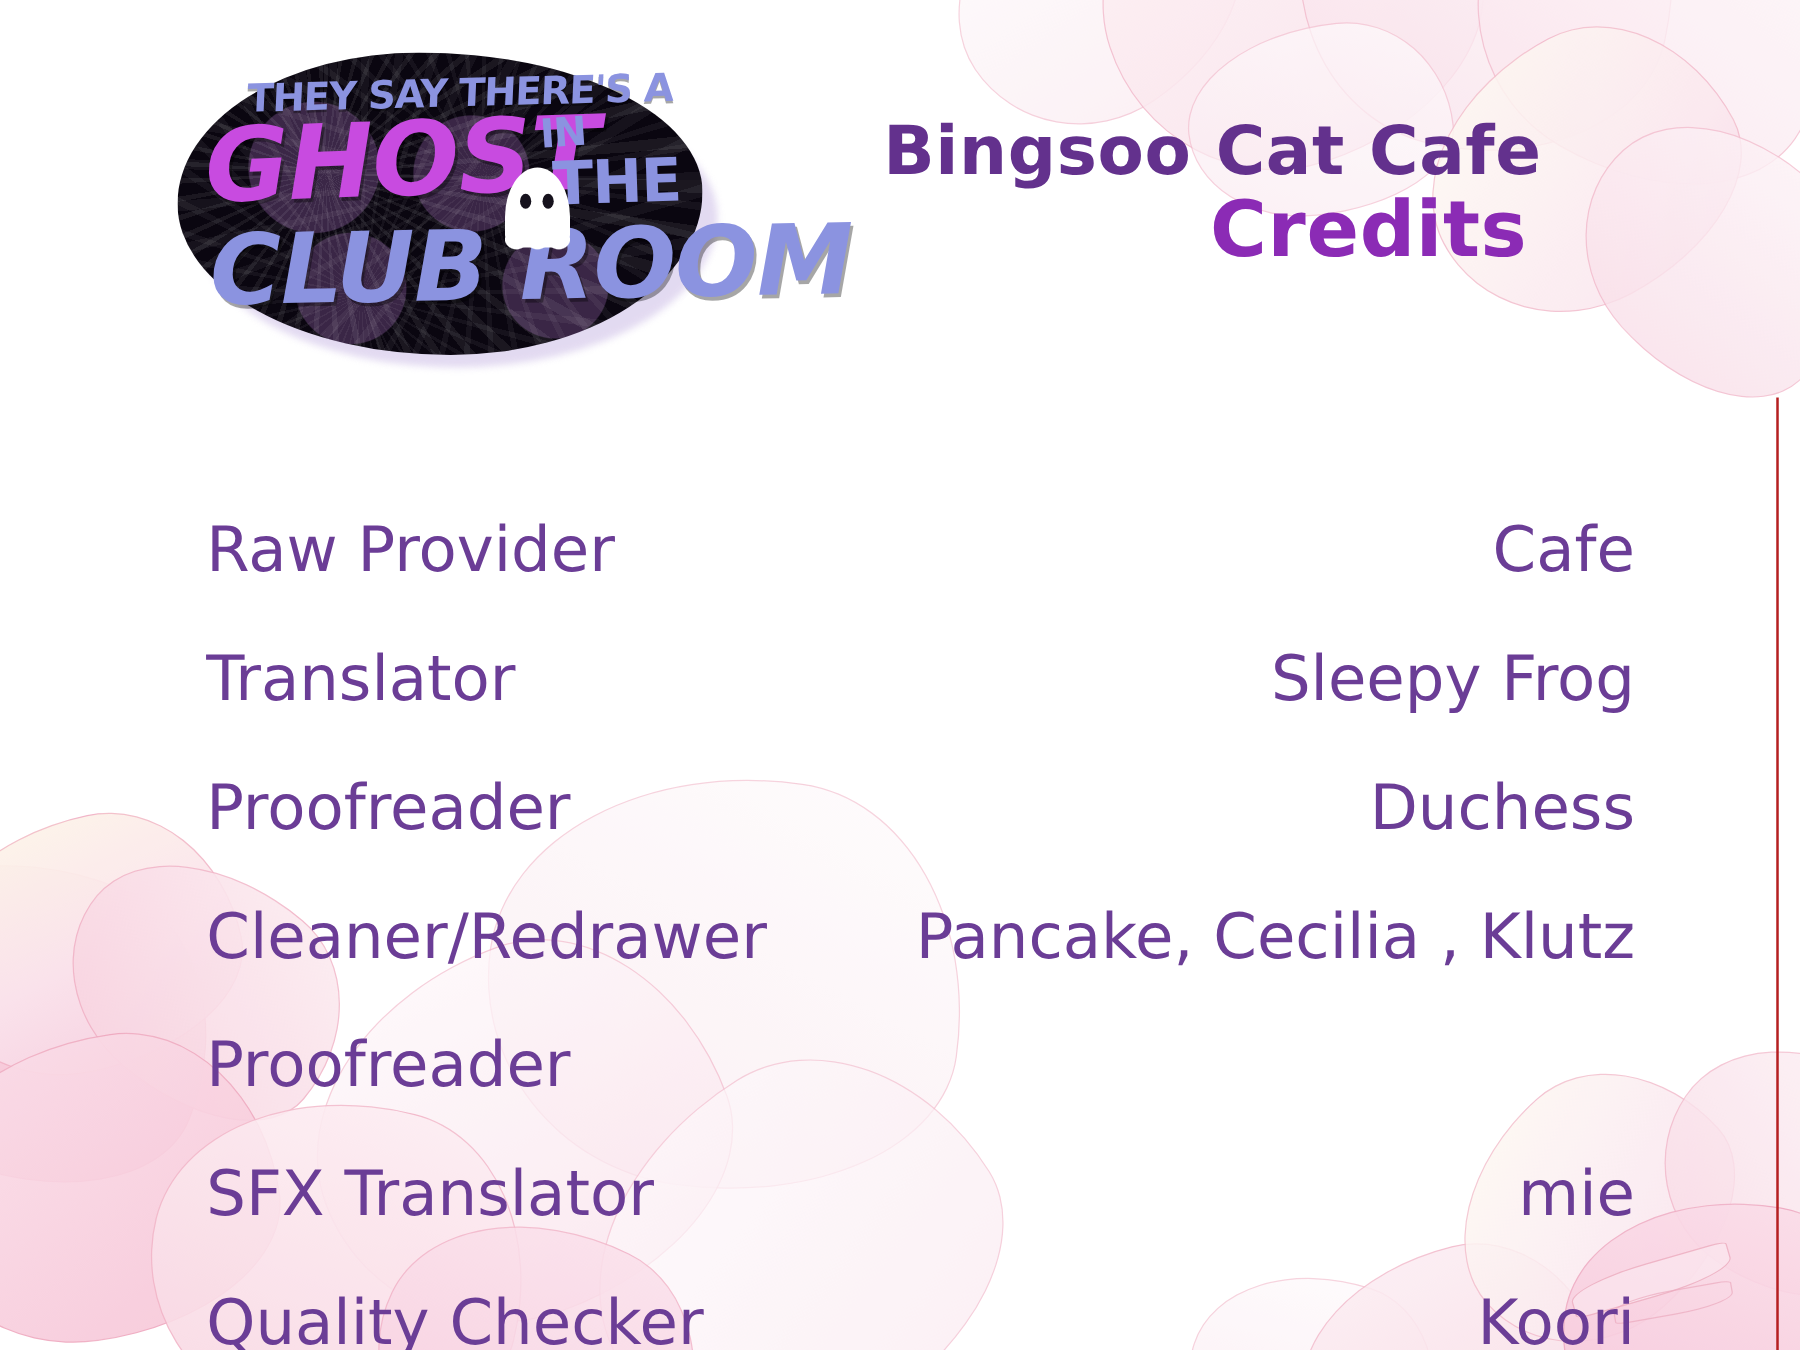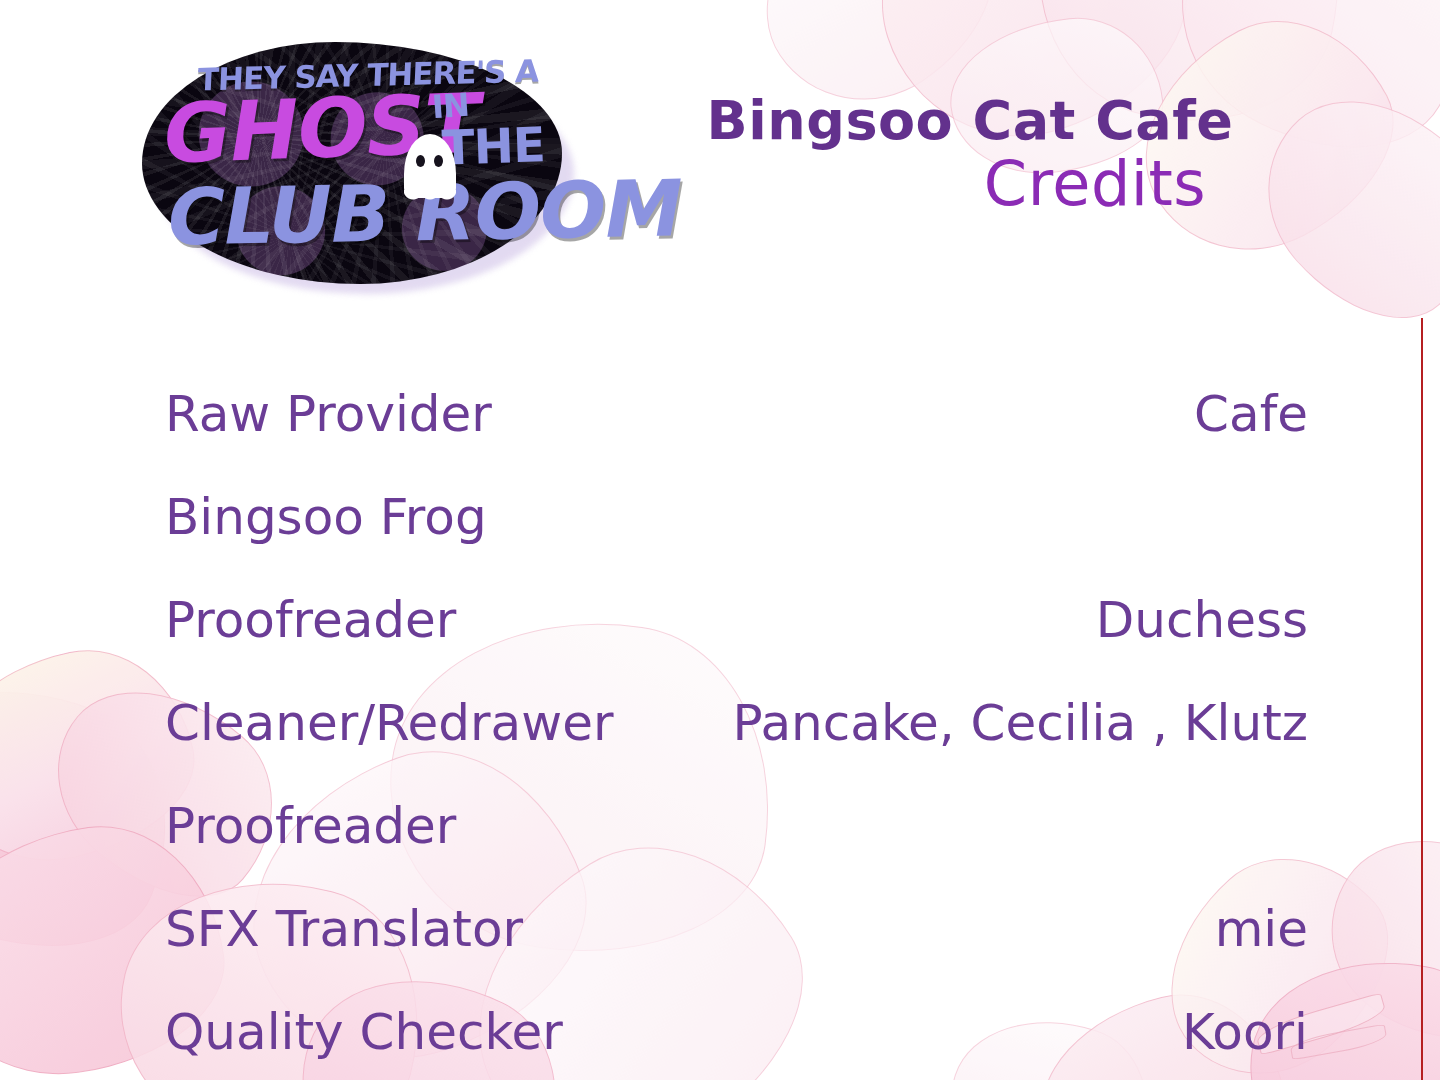--- a/index.html
+++ b/index.html
@@ -250,38 +250,38 @@
   .heading .line1 {
     font-family: "DejaVu Sans", sans-serif;
     font-weight: bold;
     font-size: 54px;
     line-height: 1.06;
     color: #63318d;
     letter-spacing: 0.5px;
   }
   .heading .line2 {
     font-family: "DejaVu Sans", sans-serif;
-    font-weight: normal;
+    font-weight: bold;
     font-size: 62px;
     line-height: 1.12;
     color: #8b2bb5;
     letter-spacing: 0.5px;
     padding-left: 250px;
   }
 
   
   .credits {
     position: absolute;
     left: 165px;
     top: 362px;
     width: 1143px;
   }
   .credit-row {
     display: flex;
-    align-items: center;
+    align-items: flex-end;
     justify-content: space-between;
     height: 103px;
   }
   .role, .name {
     font-family: "DejaVu Sans", sans-serif;
     font-size: 50px;
     line-height: 1;
     color: #6b3d96;
     white-space: nowrap;
   }
@@ -343,21 +343,22 @@
   </div>
 
   <div class="credits">
 
     <div class="credit-row">
       <div class="role">Raw Provider</div>
       <div class="name">Cafe</div>
     </div>
 
     <div class="credit-row">
-      <div class="name">Bingsoo Frog</div>
+      <div class="role">Translator</div>
+      <div class="name">Sleepy Frog</div>
     </div>
 
     <div class="credit-row">
       <div class="role">Proofreader</div>
       <div class="name">Duchess</div>
     </div>
 
     <div class="credit-row">
       <div class="role">Cleaner/Redrawer</div>
       <div class="name">Pancake, Cecilia , Klutz</div>

